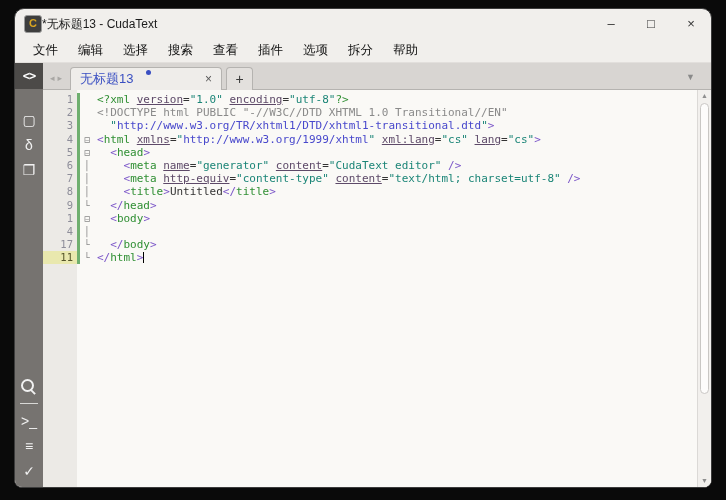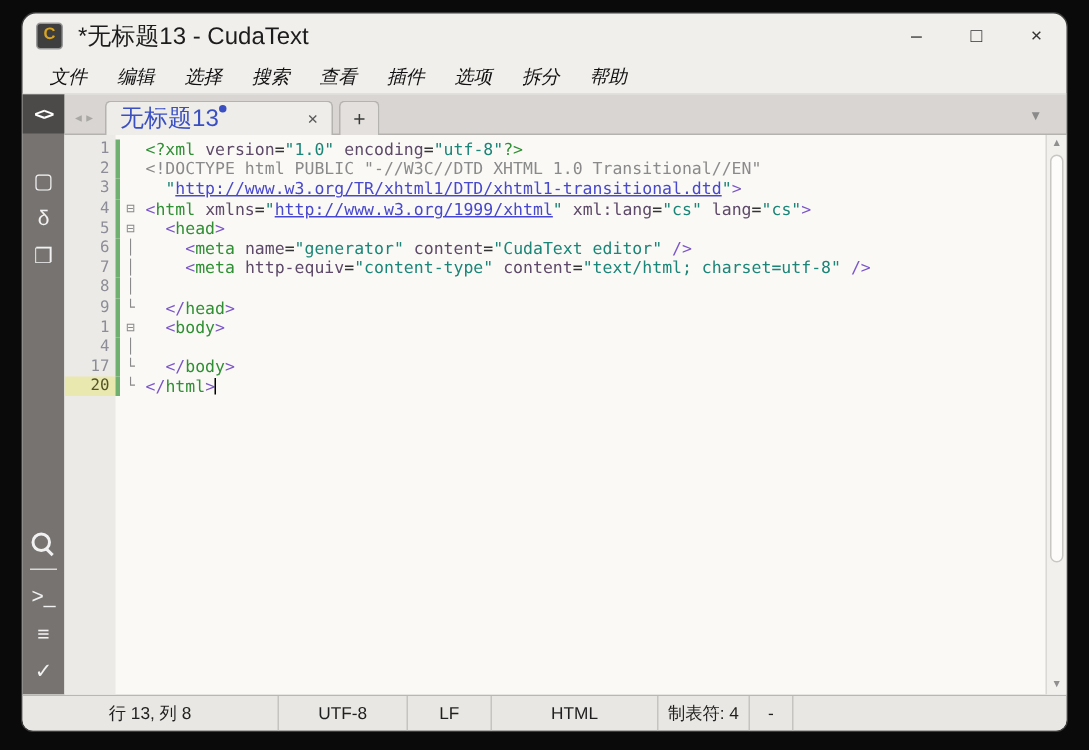--- a/index.html
+++ b/index.html
@@ -5,25 +5,25 @@
   html,body{margin:0;padding:0;}
   body{width:726px;height:500px;background:#0a0a0a;position:relative;overflow:hidden;
        font-family:"Liberation Sans",sans-serif;}
   .window{position:absolute;left:14px;top:8px;width:698px;height:480px;background:#f1efec;
           border:1px solid #3c3c3c;border-radius:10px 10px 8px 8px;display:flex;flex-direction:column;
           overflow:hidden;box-sizing:border-box;}
   
   .titlebar{height:30px;display:flex;align-items:center;padding-left:9px;flex:none;}
   .app-icon{width:16px;height:16px;background:#3e3e3e;border:1px solid #9a9a9a;border-radius:3px;
             color:#d9a521;font-weight:bold;font-size:11px;text-align:center;line-height:15px;flex:none;}
-  .title-text{margin-left:10px;font-size:16px;color:#1c1c1c;white-space:nowrap;}
+  .title-text{margin-left:0;font-size:12px;color:#1c1c1c;white-space:nowrap;}
   .controls{margin-left:auto;display:flex;height:100%;}
   .ctrl{width:40px;text-align:center;line-height:30px;font-size:13px;color:#333;}
   
-  .menubar{height:23px;display:flex;align-items:flex-end;padding-left:8px;flex:none;border-bottom:1px solid #e2dfdc;font-style:italic;}
+  .menubar{height:23px;display:flex;align-items:center;padding-left:8px;flex:none;border-bottom:1px solid #e2dfdc;}
   .menu-item{padding:2px 10px;font-size:12.5px;color:#111;}
   
   .main{flex:1;display:flex;min-height:0;}
   .activitybar{width:28px;background:#767370;display:flex;flex-direction:column;align-items:center;flex:none;}
   .act-top{width:28px;height:26px;background:#4c4a48;color:#fff;font-family:"DejaVu Sans Mono",monospace;
            font-weight:bold;font-size:12px;display:flex;align-items:center;justify-content:center;letter-spacing:-1px;}
   .act-icon{width:28px;height:25px;color:#f1f1f1;display:flex;align-items:center;justify-content:center;font-size:14px;}
   .act-gap{height:18px;}
   .act-spacer{flex:1;}
   .act-sep{width:18px;border-top:1px solid #d8d8d6;margin:3px 0 4px;}
@@ -31,39 +31,39 @@
   .mag-circle{width:9px;height:9px;border:2px solid #f1f1f1;border-radius:50%;display:block;margin-bottom:4px;margin-right:3px;}
   .mag-handle{position:absolute;width:2px;height:6px;background:#f1f1f1;transform:rotate(-45deg);left:17px;top:14px;}
   
   .editor-col{flex:1;display:flex;flex-direction:column;min-width:0;}
   .tabbar{height:26px;background:#d8d5d2;display:flex;align-items:flex-end;position:relative;flex:none;
           border-bottom:1px solid #b5b3b0;}
   .nav-arrows{margin:0 5px 6px 7px;color:#a9a7a4;font-size:9px;letter-spacing:3px;white-space:nowrap;}
   .tab{width:152px;height:23px;background:#efedea;border:1px solid #b5b3b0;border-bottom:none;
        border-radius:4px 4px 0 0;display:flex;align-items:center;padding:0 9px;position:relative;
        margin-bottom:-1px;z-index:2;box-sizing:border-box;}
-  .tab-label{color:var(--accent);font-size:16px;flex:1;white-space:nowrap;overflow:hidden;}
+  .tab-label{color:var(--accent);font-size:13px;flex:1;white-space:nowrap;overflow:hidden;}
   .tab-close{color:#5a5a5a;font-size:12px;padding-left:6px;}
   .tab-dot{position:absolute;top:2px;left:50%;width:5px;height:5px;border-radius:50%;background:var(--accent);}
   .newtab{width:27px;height:23px;margin-left:4px;background:#e3e0dd;border:1px solid #b5b3b0;border-bottom:none;
           border-radius:4px 4px 0 0;text-align:center;line-height:22px;color:#3a3a3a;font-size:14px;margin-bottom:-1px;box-sizing:border-box;}
   .tab-menu-btn{position:absolute;right:16px;bottom:7px;color:#8a8a8a;font-size:9px;}
   
   .editor-wrap{flex:1;display:flex;background:#faf9f6;min-height:0;position:relative;}
   .code-scroll{flex:1;position:relative;overflow:hidden;}
   .gutter-bg{position:absolute;left:0;top:0;bottom:0;width:34px;background:#eceae6;}
   .code-lines{position:relative;padding-top:3px;font-family:"DejaVu Sans Mono",monospace;font-size:11px;}
   .line{display:flex;height:13.2px;line-height:13.2px;white-space:pre;}
   .lnum{width:30px;flex:none;text-align:right;color:#8d8d99;padding-right:4px;font-size:10.5px;background:#eceae6;}
   .lnum.cur{background:#e9e8ae;color:#55552a;}
   .mod-strip{width:3px;flex:none;background:var(--strip);}
   .fold{width:14px;flex:none;color:#8a8a8a;text-align:center;font-size:9.5px;line-height:13px;}
   .ltext{padding-left:3px;}
-  .pu{color:var(--punct);} .tg{color:var(--tag);} .at{color:var(--attr);}
-  .vl{color:var(--value);} .ur{color:var(--url);text-decoration:underline;}
+  .pu{color:var(--punct);} .tg{color:var(--tag);} .at{color:var(--attr);text-decoration:underline;}
+  .vl{color:var(--value);} .ur{color:var(--url);}
   .gr{color:var(--gray);} .tx{color:#333;}
   .caret{display:inline-block;width:1px;height:11px;background:#000;vertical-align:-2px;}
   
   .scrollbar{width:13px;flex:none;background:#f2f0ed;border-left:1px solid #dbd9d6;display:flex;
              flex-direction:column;align-items:center;}
   .sb-arrow{height:12px;line-height:12px;color:#8f8f8f;font-size:7px;flex:none;}
   .sb-track{flex:1;width:100%;display:flex;justify-content:center;}
   .sb-thumb{width:9px;height:78%;background:#fdfcfb;border:1px solid #c9c7c4;border-radius:5px;margin-top:1px;box-sizing:border-box;}
   
   .statusbar{height:23px;background:#e9e7e3;border-top:1px solid #b9b7b4;display:flex;flex:none;
@@ -139,42 +139,34 @@
         <div class="code-scroll">
           <div class="gutter-bg"></div>
           <div class="code-lines">
               <div class="line"><span class="lnum">1</span><span class="mod-strip"></span><span class="fold"></span><span class="ltext"><span class="tg">&lt;?xml</span><span class="tx"> </span><span class="at">version</span><span class="tx">=</span><span class="vl">"1.0"</span><span class="tx"> </span><span class="at">encoding</span><span class="tx">=</span><span class="vl">"utf-8"</span><span class="tg">?&gt;</span></span></div>
               <div class="line"><span class="lnum">2</span><span class="mod-strip"></span><span class="fold"></span><span class="ltext"><span class="gr">&lt;!DOCTYPE html PUBLIC "-//W3C//DTD XHTML 1.0 Transitional//EN"</span></span></div>
               <div class="line"><span class="lnum">3</span><span class="mod-strip"></span><span class="fold"></span><span class="ltext"><span class="tx">  </span><span class="vl">"</span><span class="ur">http://www.w3.org/TR/xhtml1/DTD/xhtml1-transitional.dtd</span><span class="vl">"</span><span class="pu">&gt;</span></span></div>
               <div class="line"><span class="lnum">4</span><span class="mod-strip"></span><span class="fold">⊟</span><span class="ltext"><span class="pu">&lt;</span><span class="tg">html</span><span class="tx"> </span><span class="at">xmlns</span><span class="tx">=</span><span class="vl">"</span><span class="ur">http://www.w3.org/1999/xhtml</span><span class="vl">"</span><span class="tx"> </span><span class="at">xml:lang</span><span class="tx">=</span><span class="vl">"cs"</span><span class="tx"> </span><span class="at">lang</span><span class="tx">=</span><span class="vl">"cs"</span><span class="pu">&gt;</span></span></div>
               <div class="line"><span class="lnum">5</span><span class="mod-strip"></span><span class="fold">⊟</span><span class="ltext"><span class="tx">  </span><span class="pu">&lt;</span><span class="tg">head</span><span class="pu">&gt;</span></span></div>
               <div class="line"><span class="lnum">6</span><span class="mod-strip"></span><span class="fold">│</span><span class="ltext"><span class="tx">    </span><span class="pu">&lt;</span><span class="tg">meta</span><span class="tx"> </span><span class="at">name</span><span class="tx">=</span><span class="vl">"generator"</span><span class="tx"> </span><span class="at">content</span><span class="tx">=</span><span class="vl">"CudaText editor"</span><span class="tx"> </span><span class="pu">/&gt;</span></span></div>
               <div class="line"><span class="lnum">7</span><span class="mod-strip"></span><span class="fold">│</span><span class="ltext"><span class="tx">    </span><span class="pu">&lt;</span><span class="tg">meta</span><span class="tx"> </span><span class="at">http-equiv</span><span class="tx">=</span><span class="vl">"content-type"</span><span class="tx"> </span><span class="at">content</span><span class="tx">=</span><span class="vl">"text/html; charset=utf-8"</span><span class="tx"> </span><span class="pu">/&gt;</span></span></div>
-              <div class="line"><span class="lnum">8</span><span class="mod-strip"></span><span class="fold">│</span></div>
+              <div class="line"><span class="lnum">8</span><span class="mod-strip"></span><span class="fold">│</span><span class="ltext"><span class="tx">    </span><span class="pu">&lt;</span><span class="tg">title</span><span class="pu">&gt;</span><span class="tx">Untitled</span><span class="pu">&lt;/</span><span class="tg">title</span><span class="pu">&gt;</span></span></div>
               <div class="line"><span class="lnum">9</span><span class="mod-strip"></span><span class="fold">└</span><span class="ltext"><span class="tx">  </span><span class="pu">&lt;/</span><span class="tg">head</span><span class="pu">&gt;</span></span></div>
               <div class="line"><span class="lnum">1</span><span class="mod-strip"></span><span class="fold">⊟</span><span class="ltext"><span class="tx">  </span><span class="pu">&lt;</span><span class="tg">body</span><span class="pu">&gt;</span></span></div>
               <div class="line"><span class="lnum">4</span><span class="mod-strip"></span><span class="fold">│</span><span class="ltext"></span></div>
               <div class="line"><span class="lnum">17</span><span class="mod-strip"></span><span class="fold">└</span><span class="ltext"><span class="tx">  </span><span class="pu">&lt;/</span><span class="tg">body</span><span class="pu">&gt;</span></span></div>
-              <div class="line"><span class="lnum cur">20</span><span class="mod-strip"></span><span class="fold">└</span><span class="ltext"><span class="pu">&lt;/</span><span class="tg">html</span><span class="pu">&gt;</span><span class="caret"></span></span></div>
+              <div class="line"><span class="lnum cur">11</span><span class="mod-strip"></span><span class="fold">└</span><span class="ltext"><span class="pu">&lt;/</span><span class="tg">html</span><span class="pu">&gt;</span><span class="caret"></span></span></div>
             </div>
         </div>
         <div class="scrollbar">
           <div class="sb-arrow">▲</div>
           <div class="sb-track">
             <div class="sb-thumb"></div>
           </div>
           <div class="sb-arrow">▼</div>
         </div>
       </div>
 
     </div>
   </div>
 
-  <div class="statusbar">
-      <div class="cell">行 13, 列 8</div>
-      <div class="cell">UTF-8</div>
-      <div class="cell">LF</div>
-      <div class="cell">HTML</div>
-      <div class="cell">制表符: 4</div>
-      <div class="cell">-</div>
-    </div>
 
 </div>
 
 </body></html>

